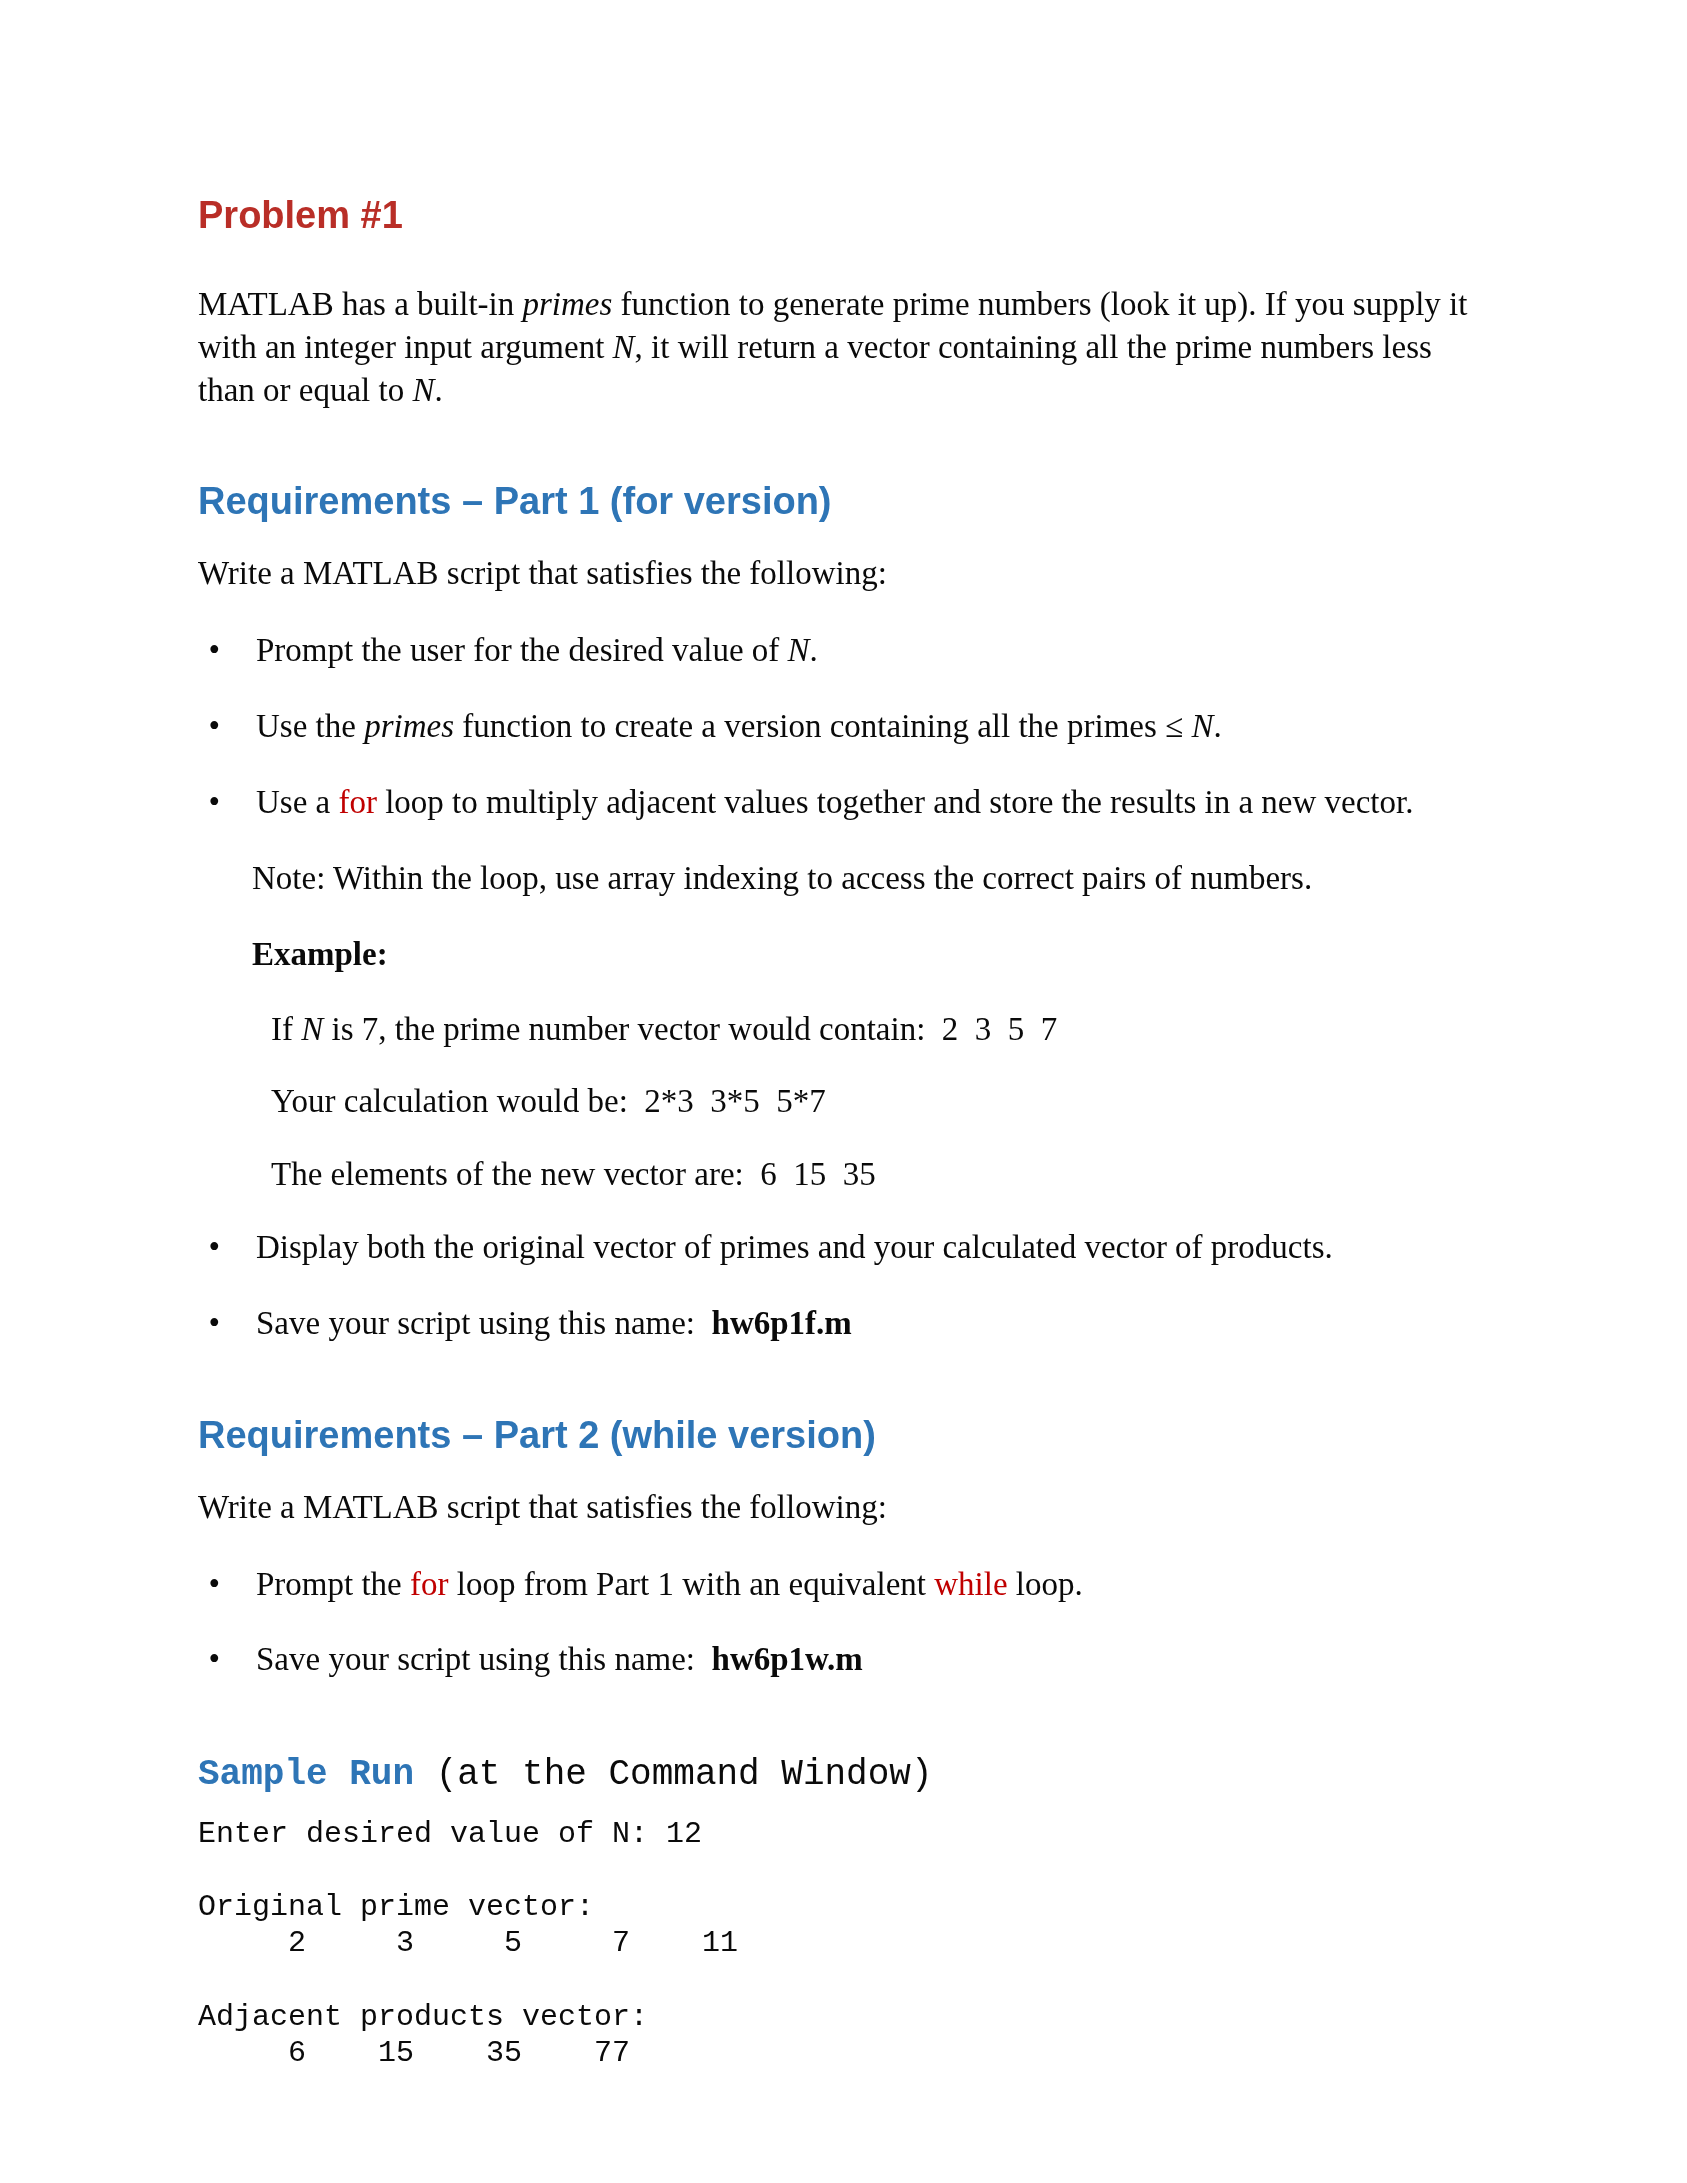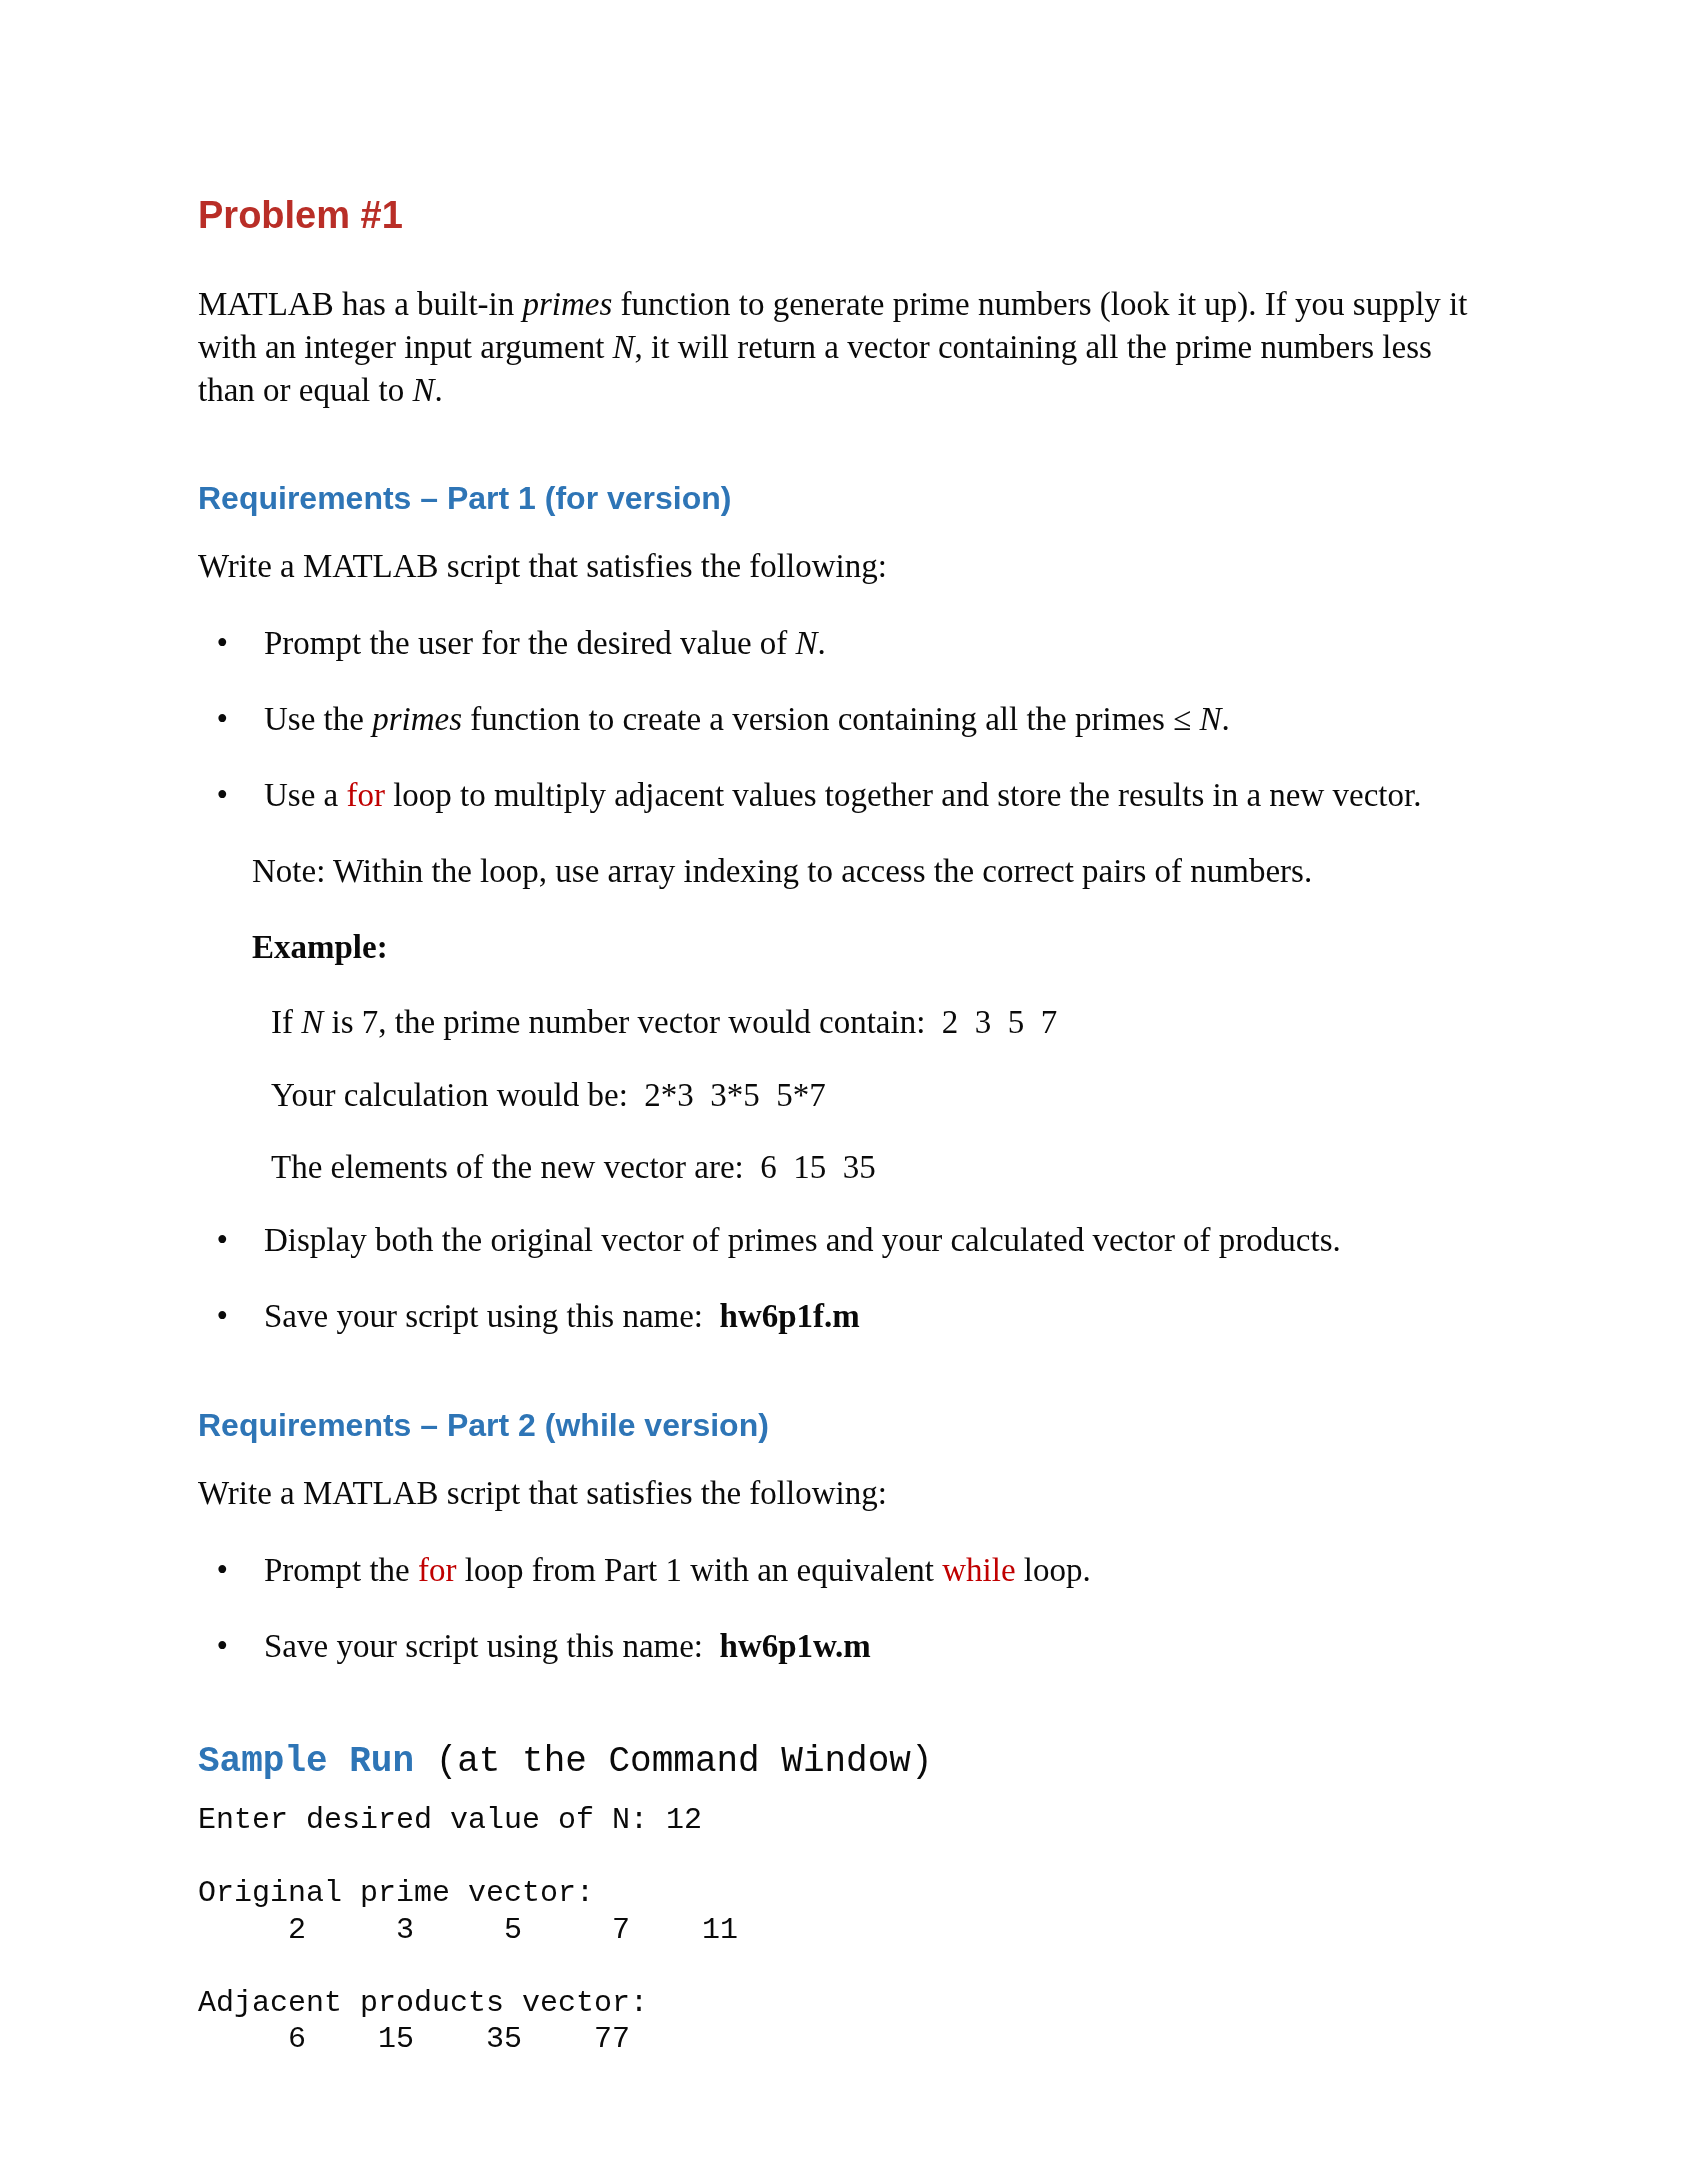--- a/index.html
+++ b/index.html
@@ -23,21 +23,21 @@
   .doc-title {
     font-family: "Liberation Sans", sans-serif;
     font-size: 38px;
     font-weight: bold;
     color: #b92e27;
     margin: 0 0 46px 0;
     line-height: 1.1;
   }
   .section-heading {
     font-family: "Liberation Sans", sans-serif;
-    font-size: 32px;
+    font-size: 38px;
     font-weight: bold;
     color: #2e75b6;
     margin: 69px 0 28px 0;
     line-height: 1.15;
   }
   .sample-heading {
     font-family: Liberation Mono, monospace;
     font-size: 36px;
     font-weight: bold;
     margin: 73px 0 20px 0;
@@ -50,21 +50,21 @@
     white-space: pre-wrap;
   }
   .lead {
     margin: 0 0 34px 0;
     white-space: pre-wrap;
   }
 
   
   ul.bullets {
     list-style: none;
-    margin: 12px;
+    margin: 4px;
     padding: 0;
   }
   li.bullet-item {
     position: relative;
     padding-left: 54px;
     margin: 0 0 33px 0;
     white-space: pre-wrap;
   }
   li.bullet-item::before {
     content: "\2022";

